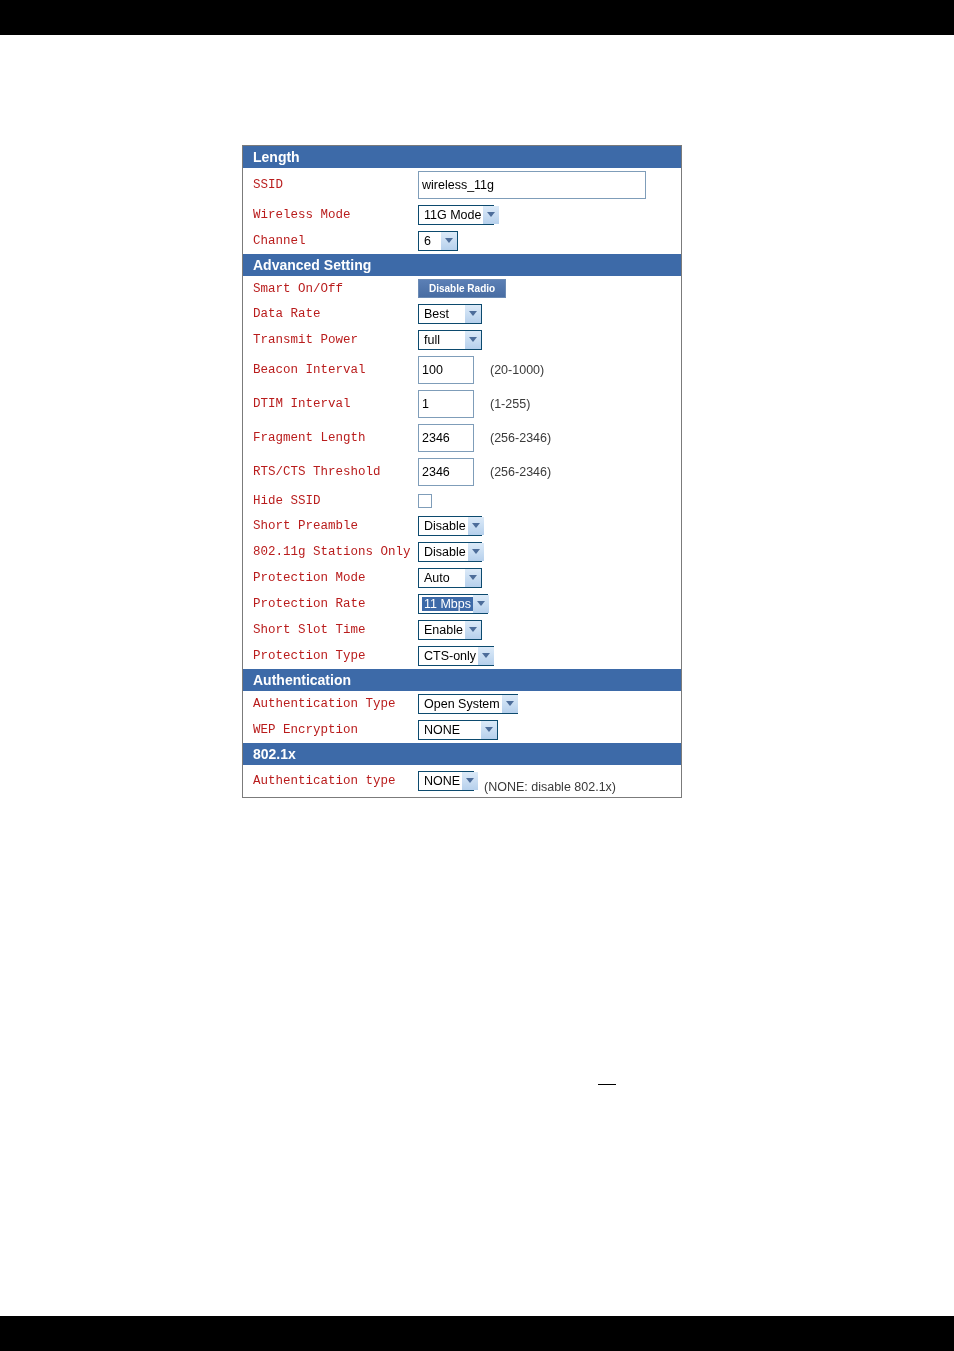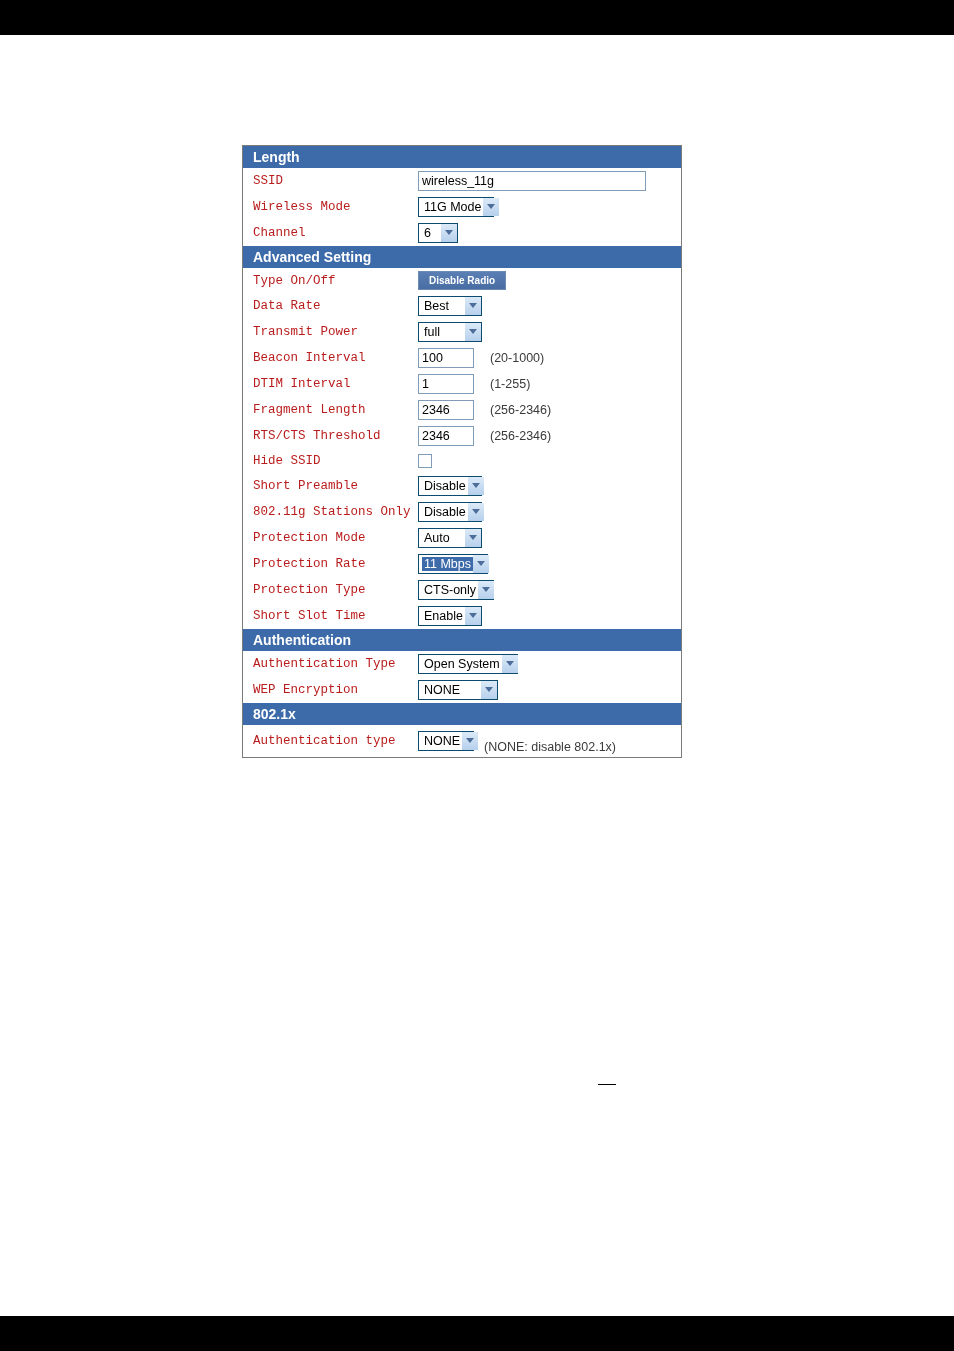--- a/index.html
+++ b/index.html
@@ -55,21 +55,21 @@
       flex-shrink: 0;
       font-family: Liberation Mono, monospace;
     }
     .form-control-cell {
       display: flex;
       align-items: center;
       gap: 6px;
     }
     .text-input {
       border: 1px solid #7f9db9;
-      height: 20px;
+      height: 28px;
       padding: 1px 3px;
       font-size: 12.5px;
       font-family: Arial, sans-serif;
     }
     .text-input.wide {
       width: 228px;
     }
     .text-input.narrow {
       width: 56px;
     }
@@ -190,21 +190,21 @@
                 <path d="M0 0 L8 0 L4 5 Z" fill="#4d6d9a"></path>
               </svg>
             </span>
         </div>
       </div>
     </div>
 
     <div class="section-header">Advanced Setting</div>
 
     <div class="form-row">
-      <div class="form-label">Type On/Off</div>
+      <div class="form-label">Smart On/Off</div>
       <div class="form-control-cell">
         <button class="btn-radio">Disable Radio</button>
       </div>
     </div>
 
     <div class="form-row">
       <div class="form-label">Data Rate</div>
       <div class="form-control-cell">
         <div class="select w-64">
           <span class="select-text">Best</span>
@@ -320,47 +320,47 @@
           <span class="select-arrow">
               <svg viewBox="0 0 8 6">
                 <path d="M0 0 L8 0 L4 5 Z" fill="#4d6d9a"></path>
               </svg>
             </span>
         </div>
       </div>
     </div>
 
     <div class="form-row">
+      <div class="form-label">Short Slot Time</div>
+      <div class="form-control-cell">
+        <div class="select w-64">
+          <span class="select-text">Enable</span>
+          <span class="select-arrow">
+              <svg viewBox="0 0 8 6">
+                <path d="M0 0 L8 0 L4 5 Z" fill="#4d6d9a"></path>
+              </svg>
+            </span>
+        </div>
+      </div>
+    </div>
+
+    <div class="form-row">
       <div class="form-label">Protection Type</div>
       <div class="form-control-cell">
         <div class="select w-76">
           <span class="select-text">CTS-only</span>
           <span class="select-arrow">
               <svg viewBox="0 0 8 6">
                 <path d="M0 0 L8 0 L4 5 Z" fill="#4d6d9a"></path>
               </svg>
             </span>
         </div>
       </div>
     </div>
 
-    <div class="form-row">
-      <div class="form-label">Short Slot Time</div>
-      <div class="form-control-cell">
-        <div class="select w-64">
-          <span class="select-text">Enable</span>
-          <span class="select-arrow">
-              <svg viewBox="0 0 8 6">
-                <path d="M0 0 L8 0 L4 5 Z" fill="#4d6d9a"></path>
-              </svg>
-            </span>
-        </div>
-      </div>
-    </div>
-
     <div class="section-header">Authentication</div>
 
     <div class="form-row">
       <div class="form-label">Authentication Type</div>
       <div class="form-control-cell">
         <div class="select w-100">
           <span class="select-text">Open System</span>
           <span class="select-arrow">
               <svg viewBox="0 0 8 6">
                 <path d="M0 0 L8 0 L4 5 Z" fill="#4d6d9a"></path>

